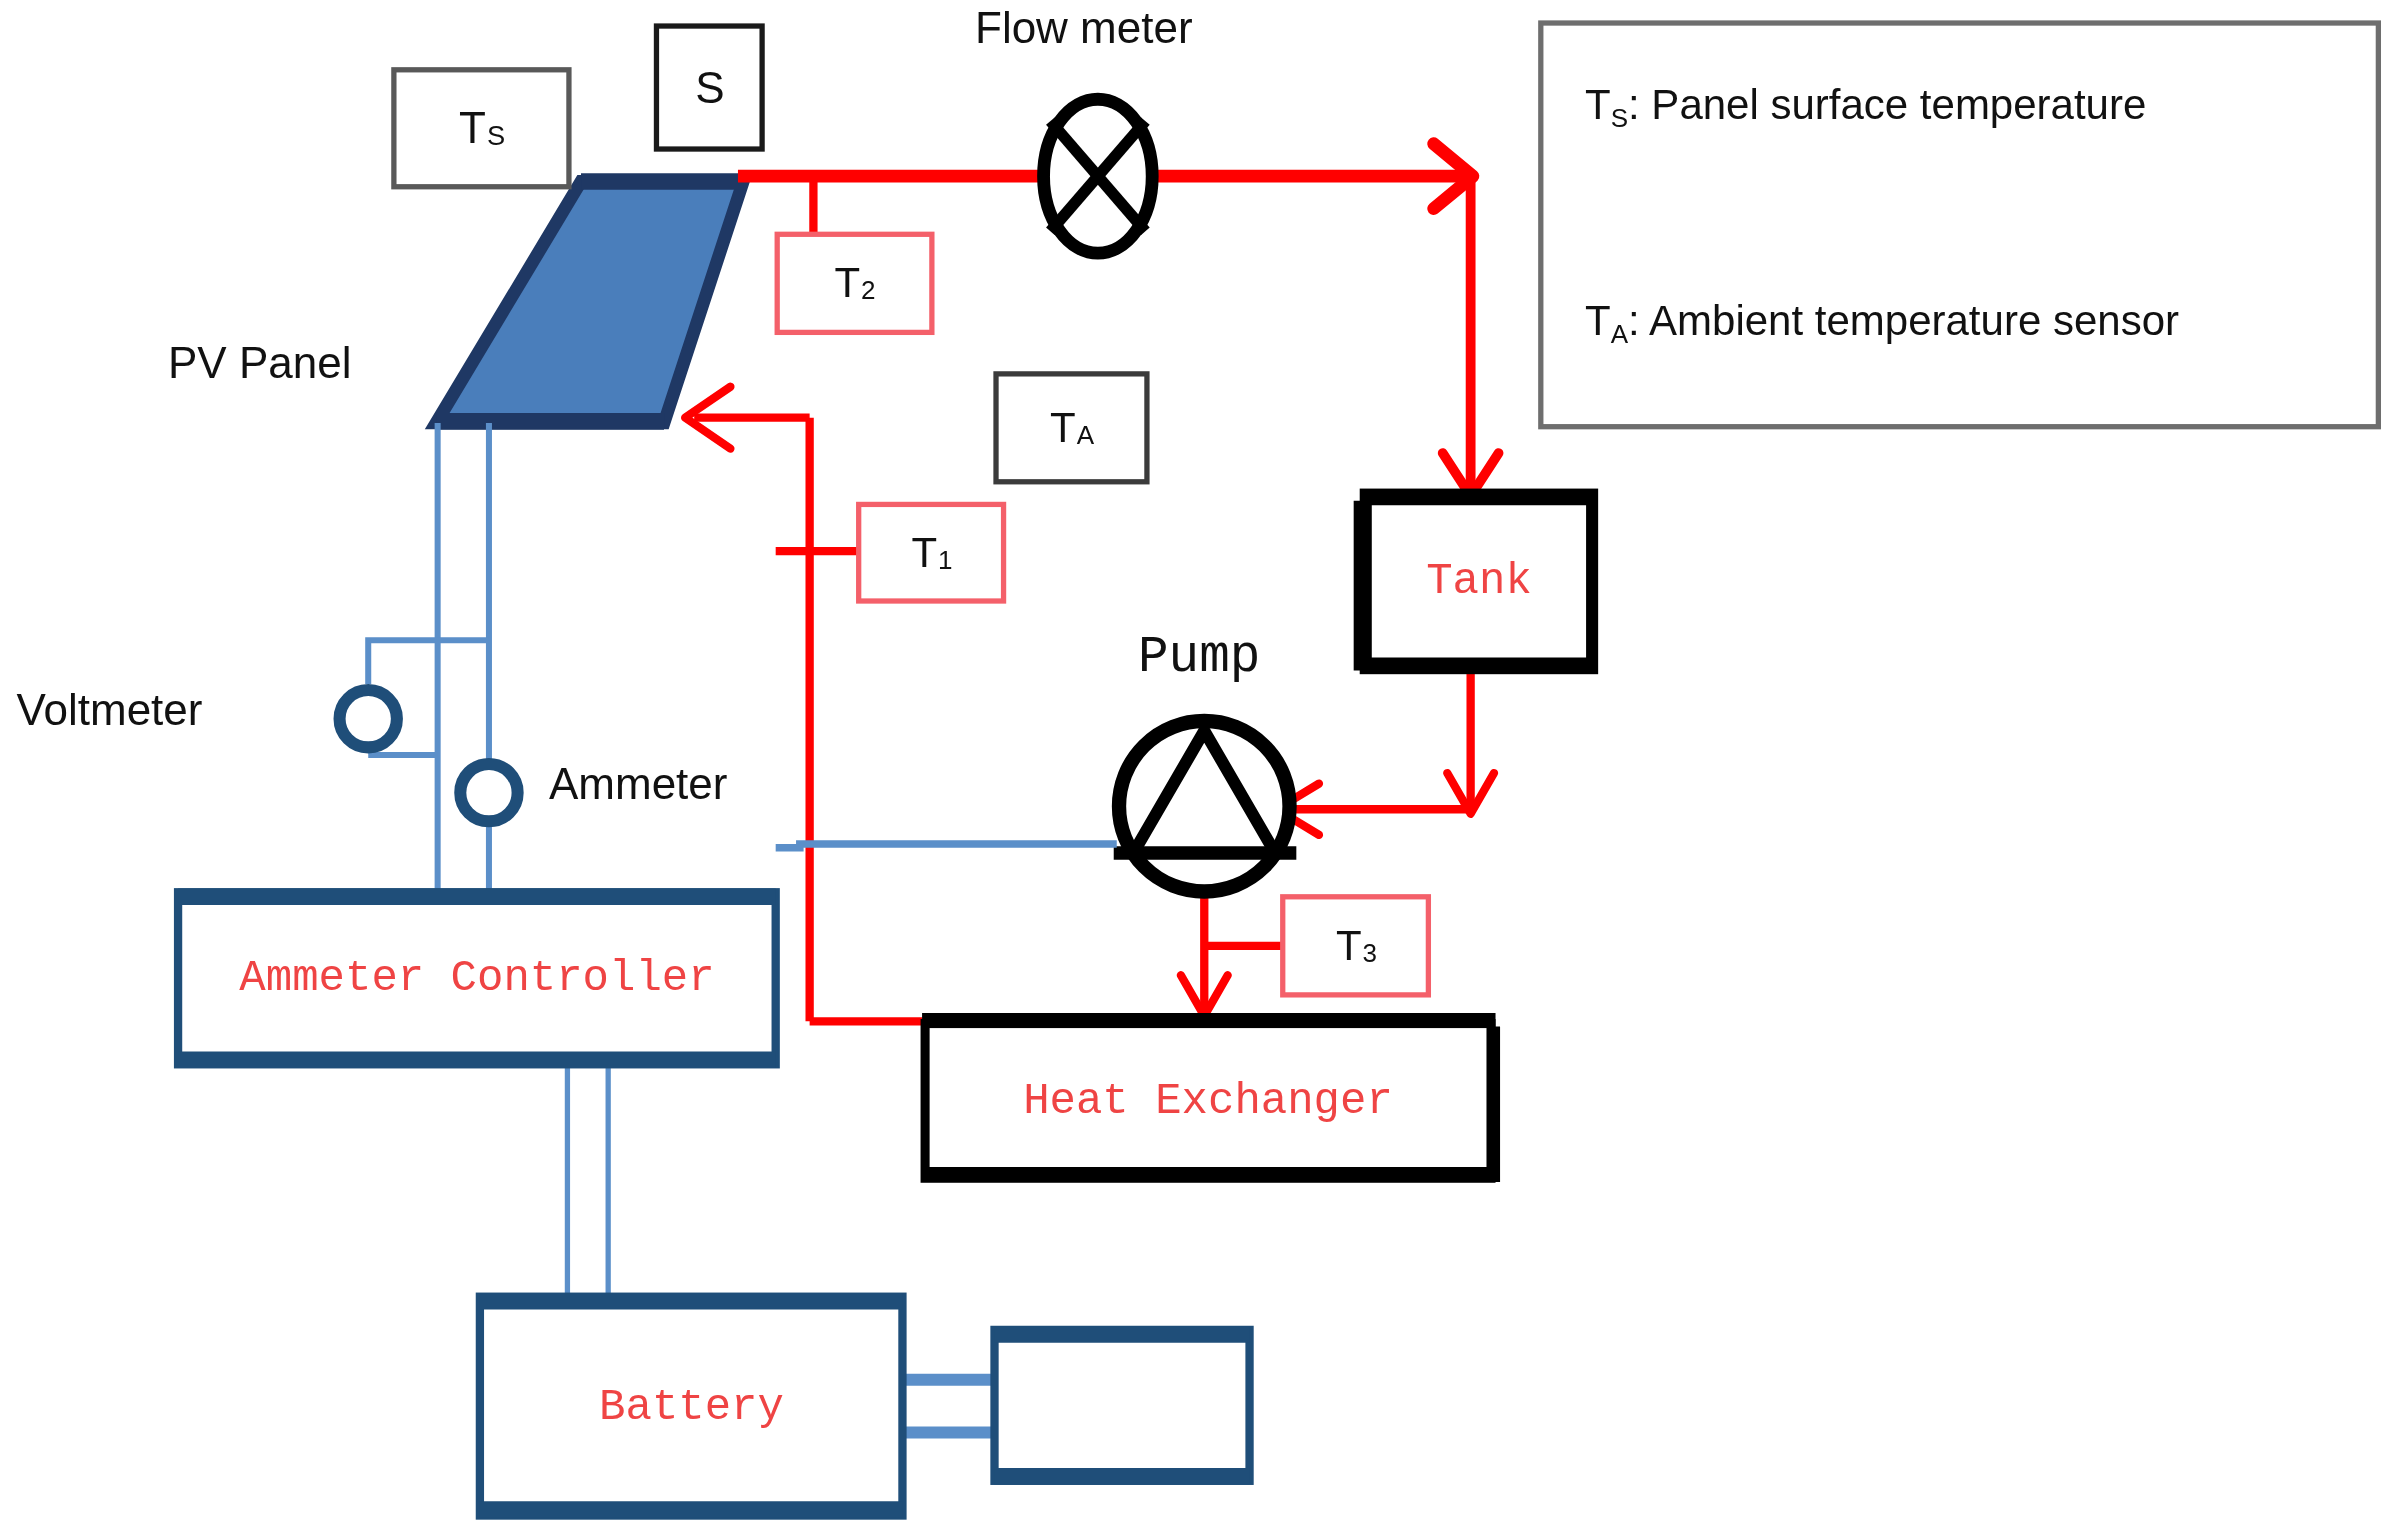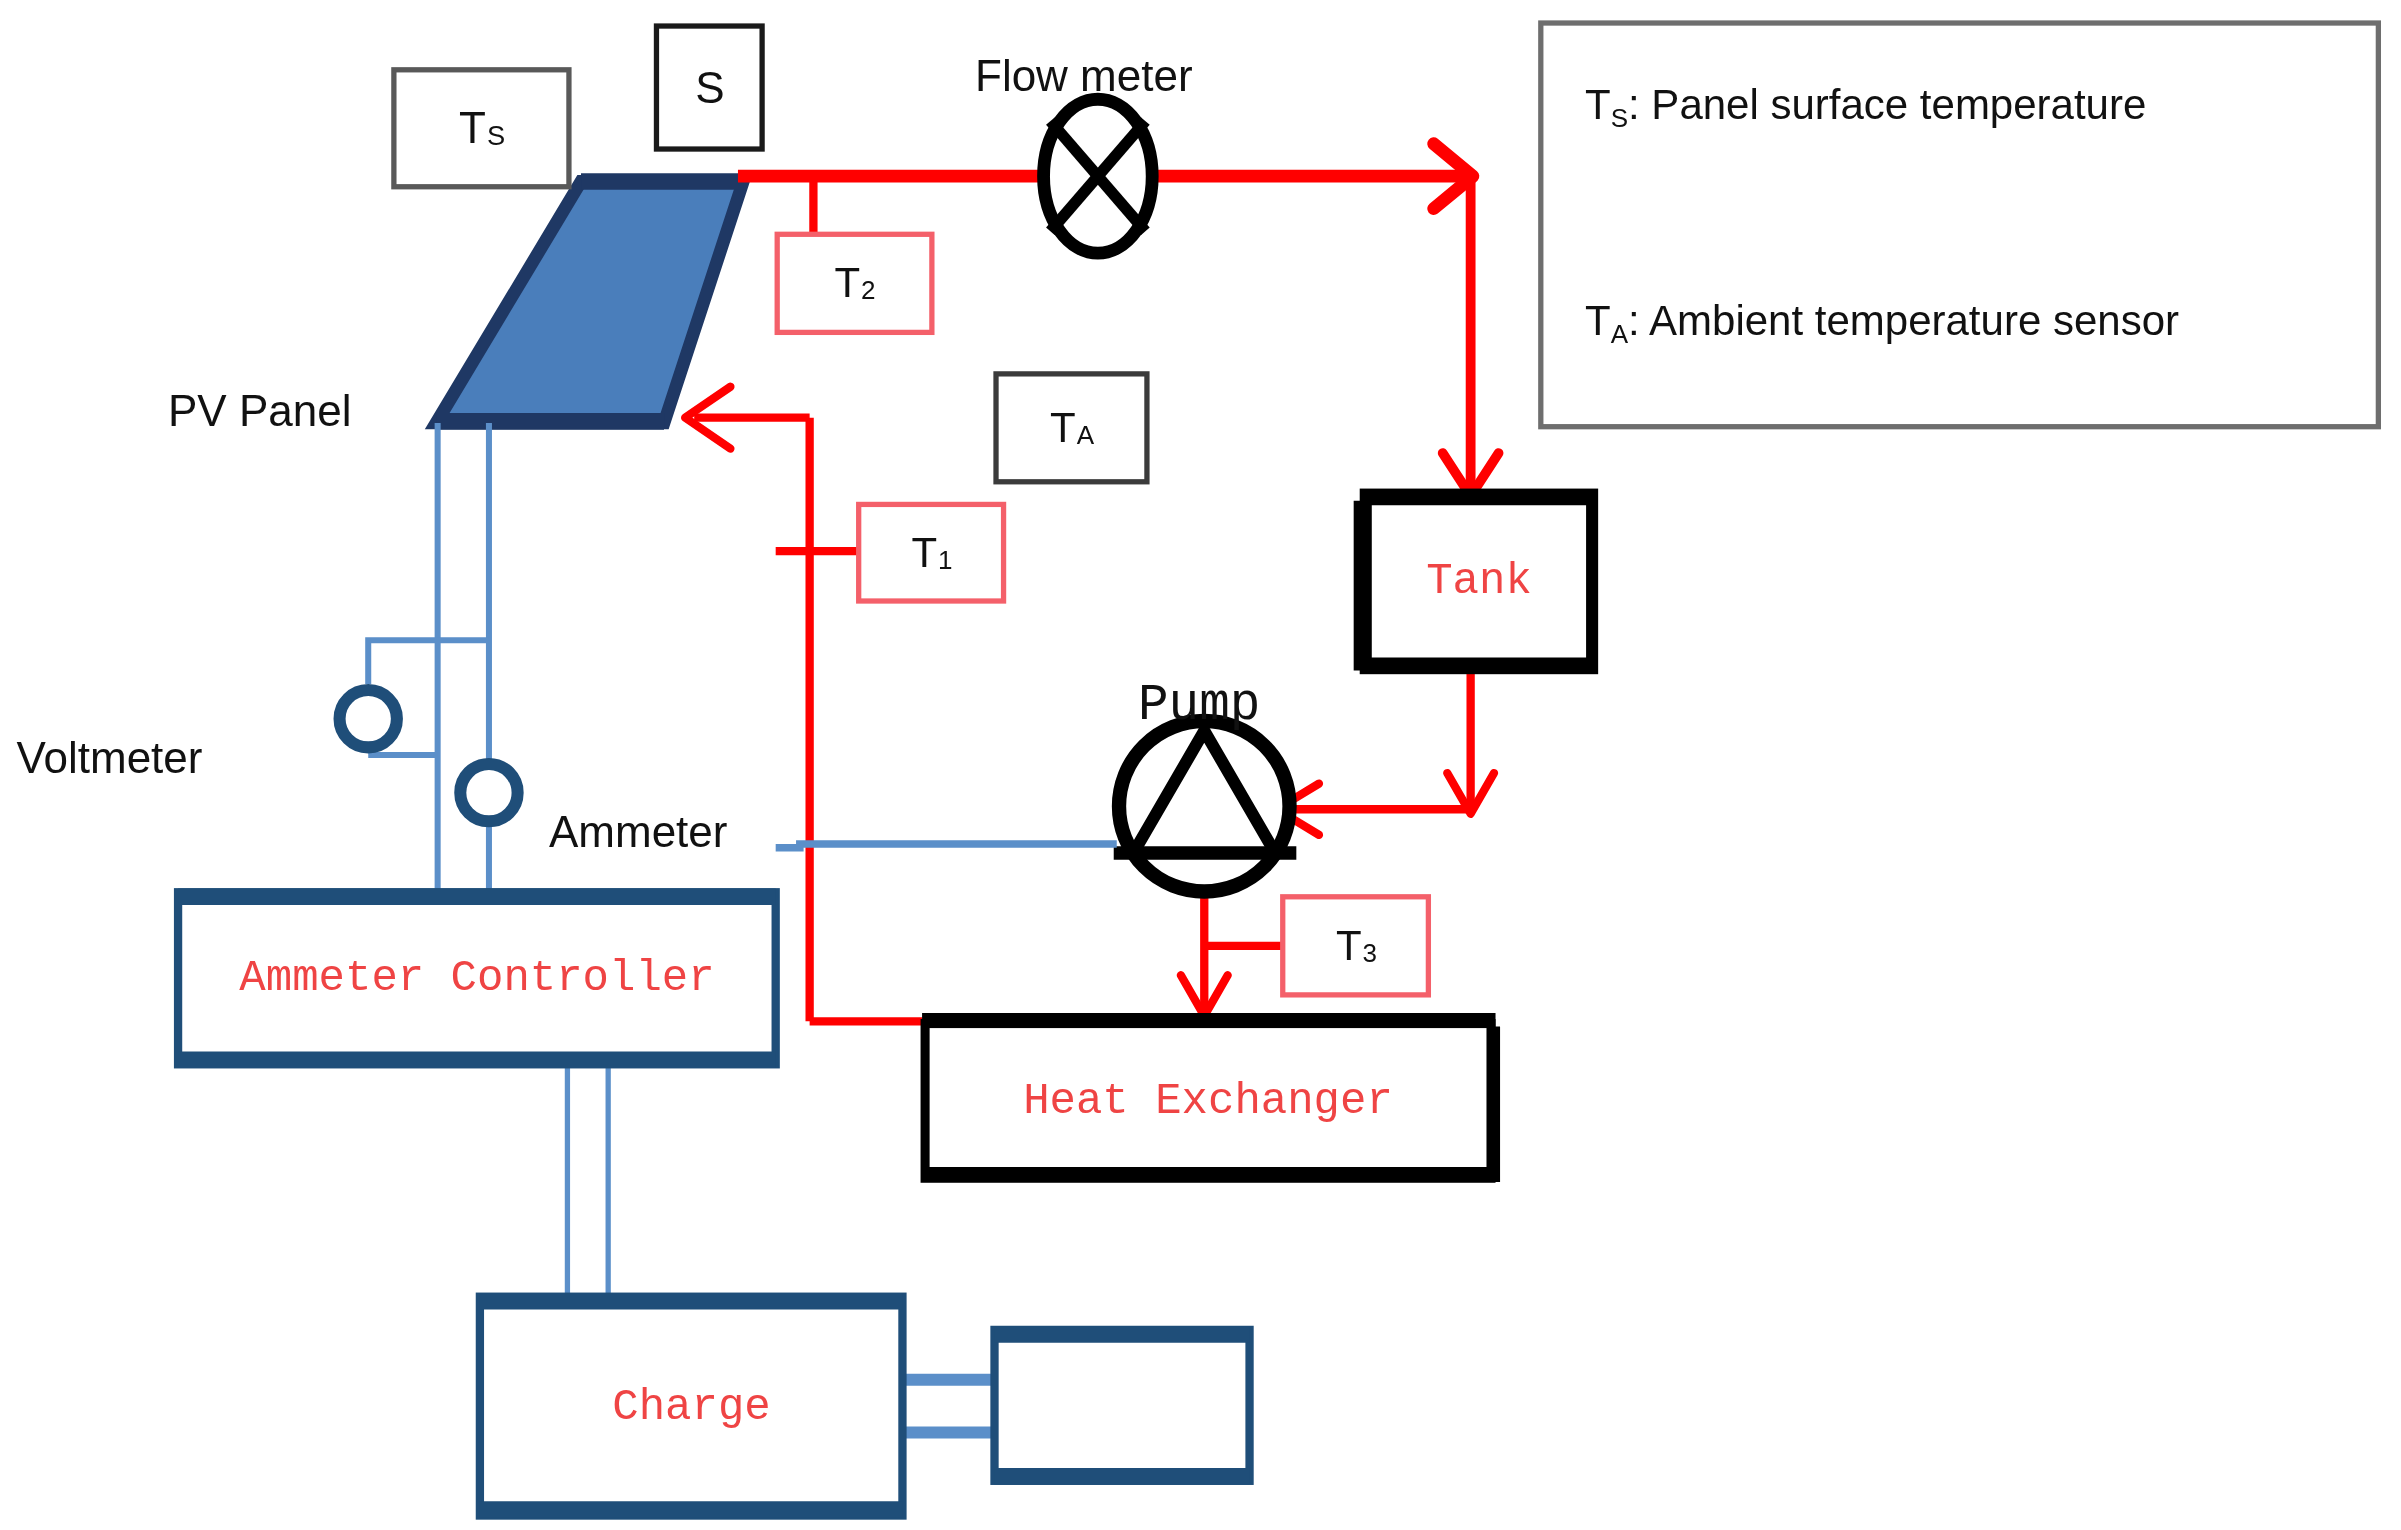--- a/index.html
+++ b/index.html
@@ -21,21 +21,20 @@
     left: 0; top: 0;
     width: 2401px;
     height: 1531px;
   }
   .lbl {
     position: absolute;
     color: #111111;
     font-family: "Liberation Sans", sans-serif;
     white-space: nowrap;
     line-height: 1;
-    margin-top: 48px;
   }
   .boxlabel {
     position: absolute;
     display: flex;
     align-items: center;
     justify-content: center;
     color: #ef4444;
     font-family: Liberation Mono, monospace;
     white-space: nowrap;
     pointer-events: none;
@@ -234,21 +233,21 @@
   <div class="lbl" style="left:16.6px; top:688px; font-size:44px;">Voltmeter</div>
 
   <div class="lbl" style="left:549px; top:762px; font-size:44px;">Ammeter</div>
 
   <div class="boxlabel" style="left:1366px; top:494px; width:226px; height:174px; font-size:44px;">Tank</div>
 
   <div class="boxlabel" style="left:925px; top:1023px; width:566px; height:155px; font-size:44px;">Heat Exchanger</div>
 
   <div class="boxlabel" style="left:178px; top:892px; width:598px; height:172px; font-size:44px;">Ammeter Controller</div>
 
-  <div class="boxlabel" style="left:480px; top:1297px; width:423px; height:219px; font-size:44px;">Charge</div>
+  <div class="boxlabel" style="left:480px; top:1297px; width:423px; height:219px; font-size:44px;">Battery</div>
 
 
   <div class="legend-line" style="left:1585px; top:47px; font-size:42px;margin-top:34px;">
     <span>T</span><sub>S</sub><span>: Panel surface temperature</span>
   </div>
 
 
   <div class="legend-line" style="left:1585px; top:297px; font-size:42px;">
     <span>T</span><sub>A</sub><span>: Ambient temperature sensor</span>
   </div>

